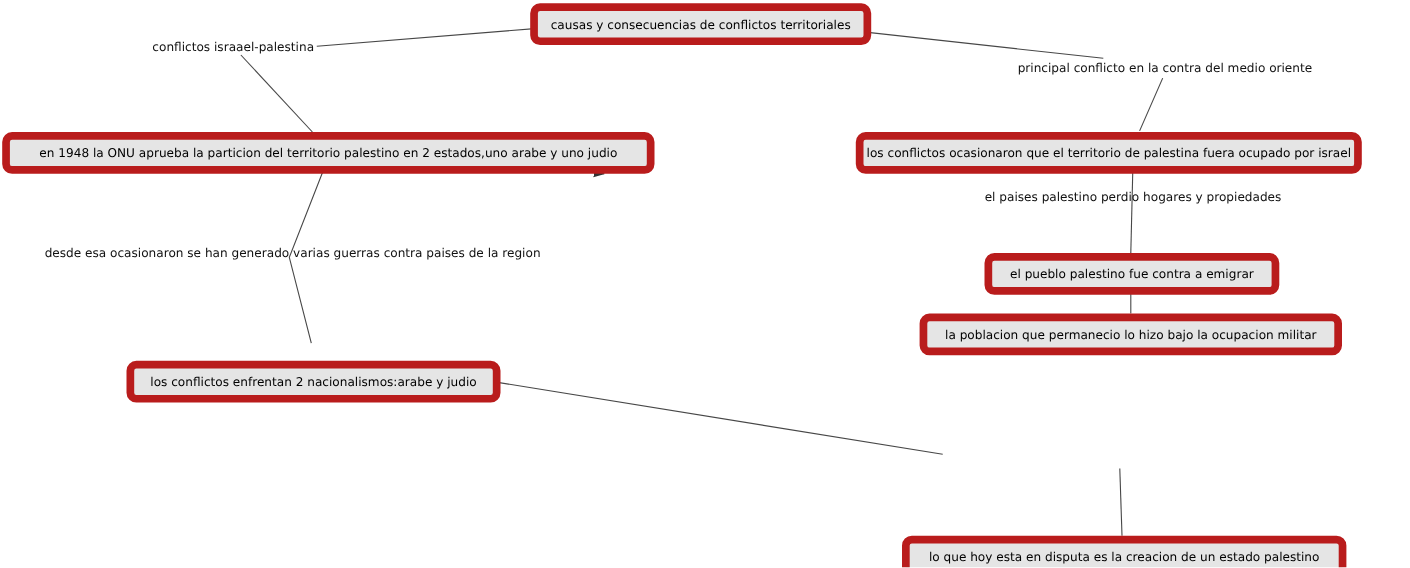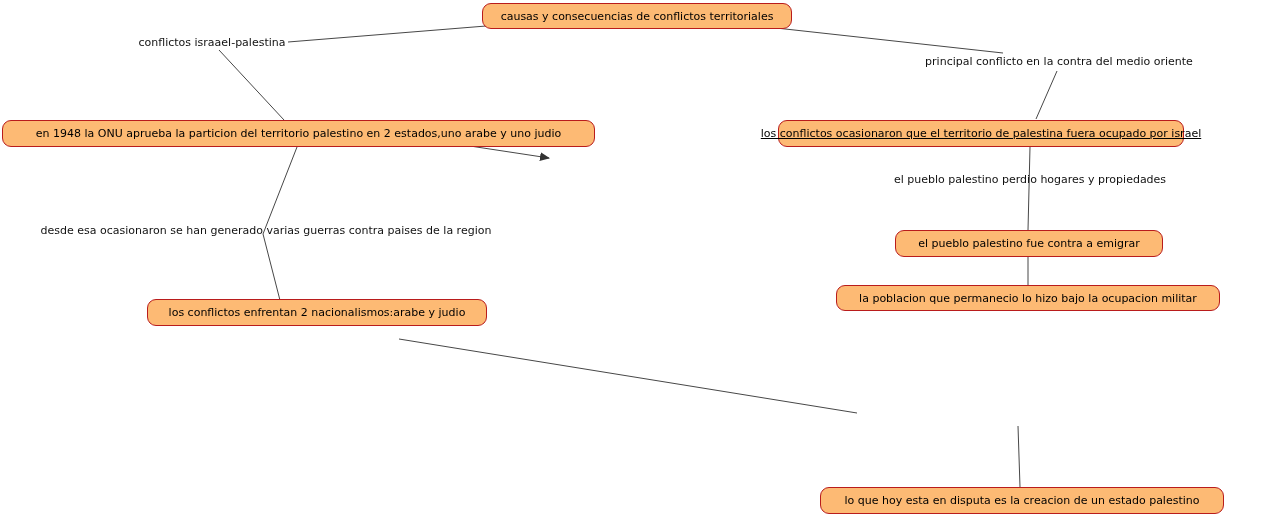--- a/index.html
+++ b/index.html
@@ -27,22 +27,22 @@
     stroke: #474747;
     stroke-width: 1;
     fill: none;
   }
   .node {
     position: absolute;
     box-sizing: border-box;
     display: flex;
     align-items: center;
     justify-content: center;
-    background: #fdba74;
-    border: 1px solid #b91c1c;
+    background: #e5e5e5;
+    border: 7px solid #b91c1c;
     border-radius: 9px;
     font-size: 11px;
     line-height: 1;
     color: #000000;
     white-space: nowrap;
     padding: 12px 6px;
     cursor: default;
   }
   .link-label {
     position: absolute;
@@ -50,25 +50,25 @@
     font-size: 11px;
     line-height: 1.2;
     color: #111111;
     white-space: nowrap;
     cursor: default;
   }
 
   
   #n-root          { left: 482px;  top: 3px;   width: 310px; height: 24px; }
   #n-particion     { left: 2px;    top: 120px; width: 593px; height: 27px; }
-  #n-ocupado       { left: 778px;  top: 120px; width: 406px; height: 27px; text-decoration: underline; }
+  #n-ocupado       { left: 778px;  top: 120px; width: 460px; height: 27px; }
   #n-guerra        { left: 459px;  top: 162px; width: 352px; height: 27px; }
   #n-emigrar       { left: 895px;  top: 230px; width: 268px; height: 27px; }
   #n-poblacion     { left: 836px;  top: 285px; width: 384px; height: 24px; }
-  #n-nacionalismos { left: 115px;  top: 299px; width: 340px; height: 27px; margin-left: 32px; }
+  #n-nacionalismos { left: 115px;  top: 328px; width: 340px; height: 27px; }
   #n-disputa       { left: 820px;  top: 487px; width: 404px; height: 27px; }
 
   
   #l-conflicto  { left: 212px;  top: 36px;  }
   #l-principal  { left: 1059px; top: 55px;  }
   #l-perdio     { left: 1030px; top: 173px; }
   #l-guerras    { left: 266px;  top: 224px; }
   #l-autonomia  { left: 1015px; top: 412px; }
 </style>
 </head>
@@ -106,18 +106,18 @@
   <div class="node" id="n-poblacion">la poblacion que permanecio lo hizo bajo la ocupacion militar</div>
 
   <div class="node" id="n-nacionalismos">los conflictos enfrentan 2 nacionalismos:arabe y judio</div>
 
   <div class="node" id="n-disputa">lo que hoy esta en disputa es la creacion de un estado palestino</div>
 
   <div class="link-label" id="l-conflicto">conflictos israael-palestina</div>
 
   <div class="link-label" id="l-principal">principal conflicto en la contra del medio oriente</div>
 
-  <div class="link-label" id="l-perdio">el pueblo palestino perdio hogares y propiedades</div>
+  <div class="link-label" id="l-perdio">el paises palestino perdio hogares y propiedades</div>
 
   <div class="link-label" id="l-guerras">desde esa ocasionaron se han generado varias guerras contra paises de la region</div>
 
 
 </div>
 
 </body></html>

